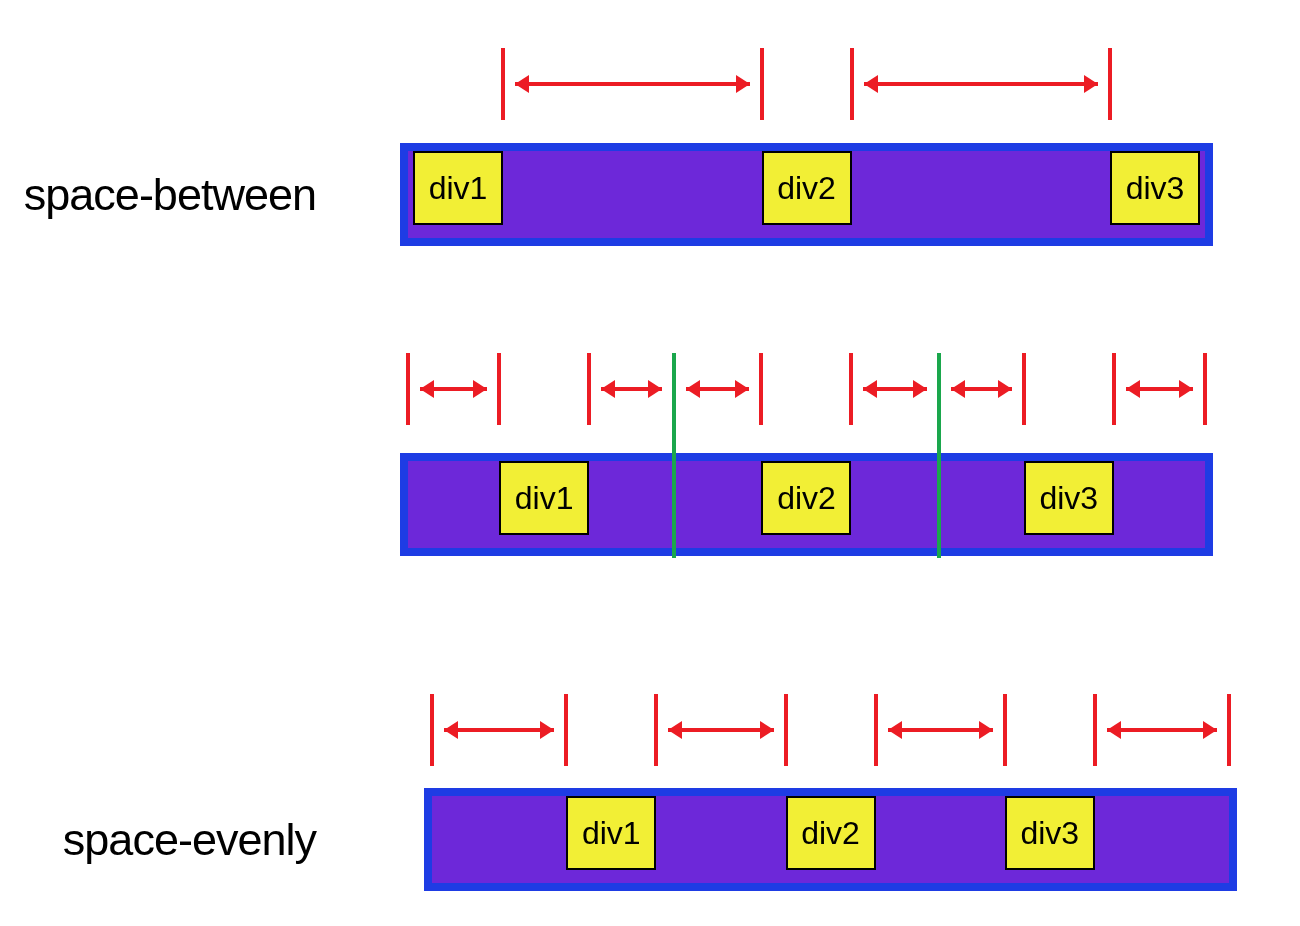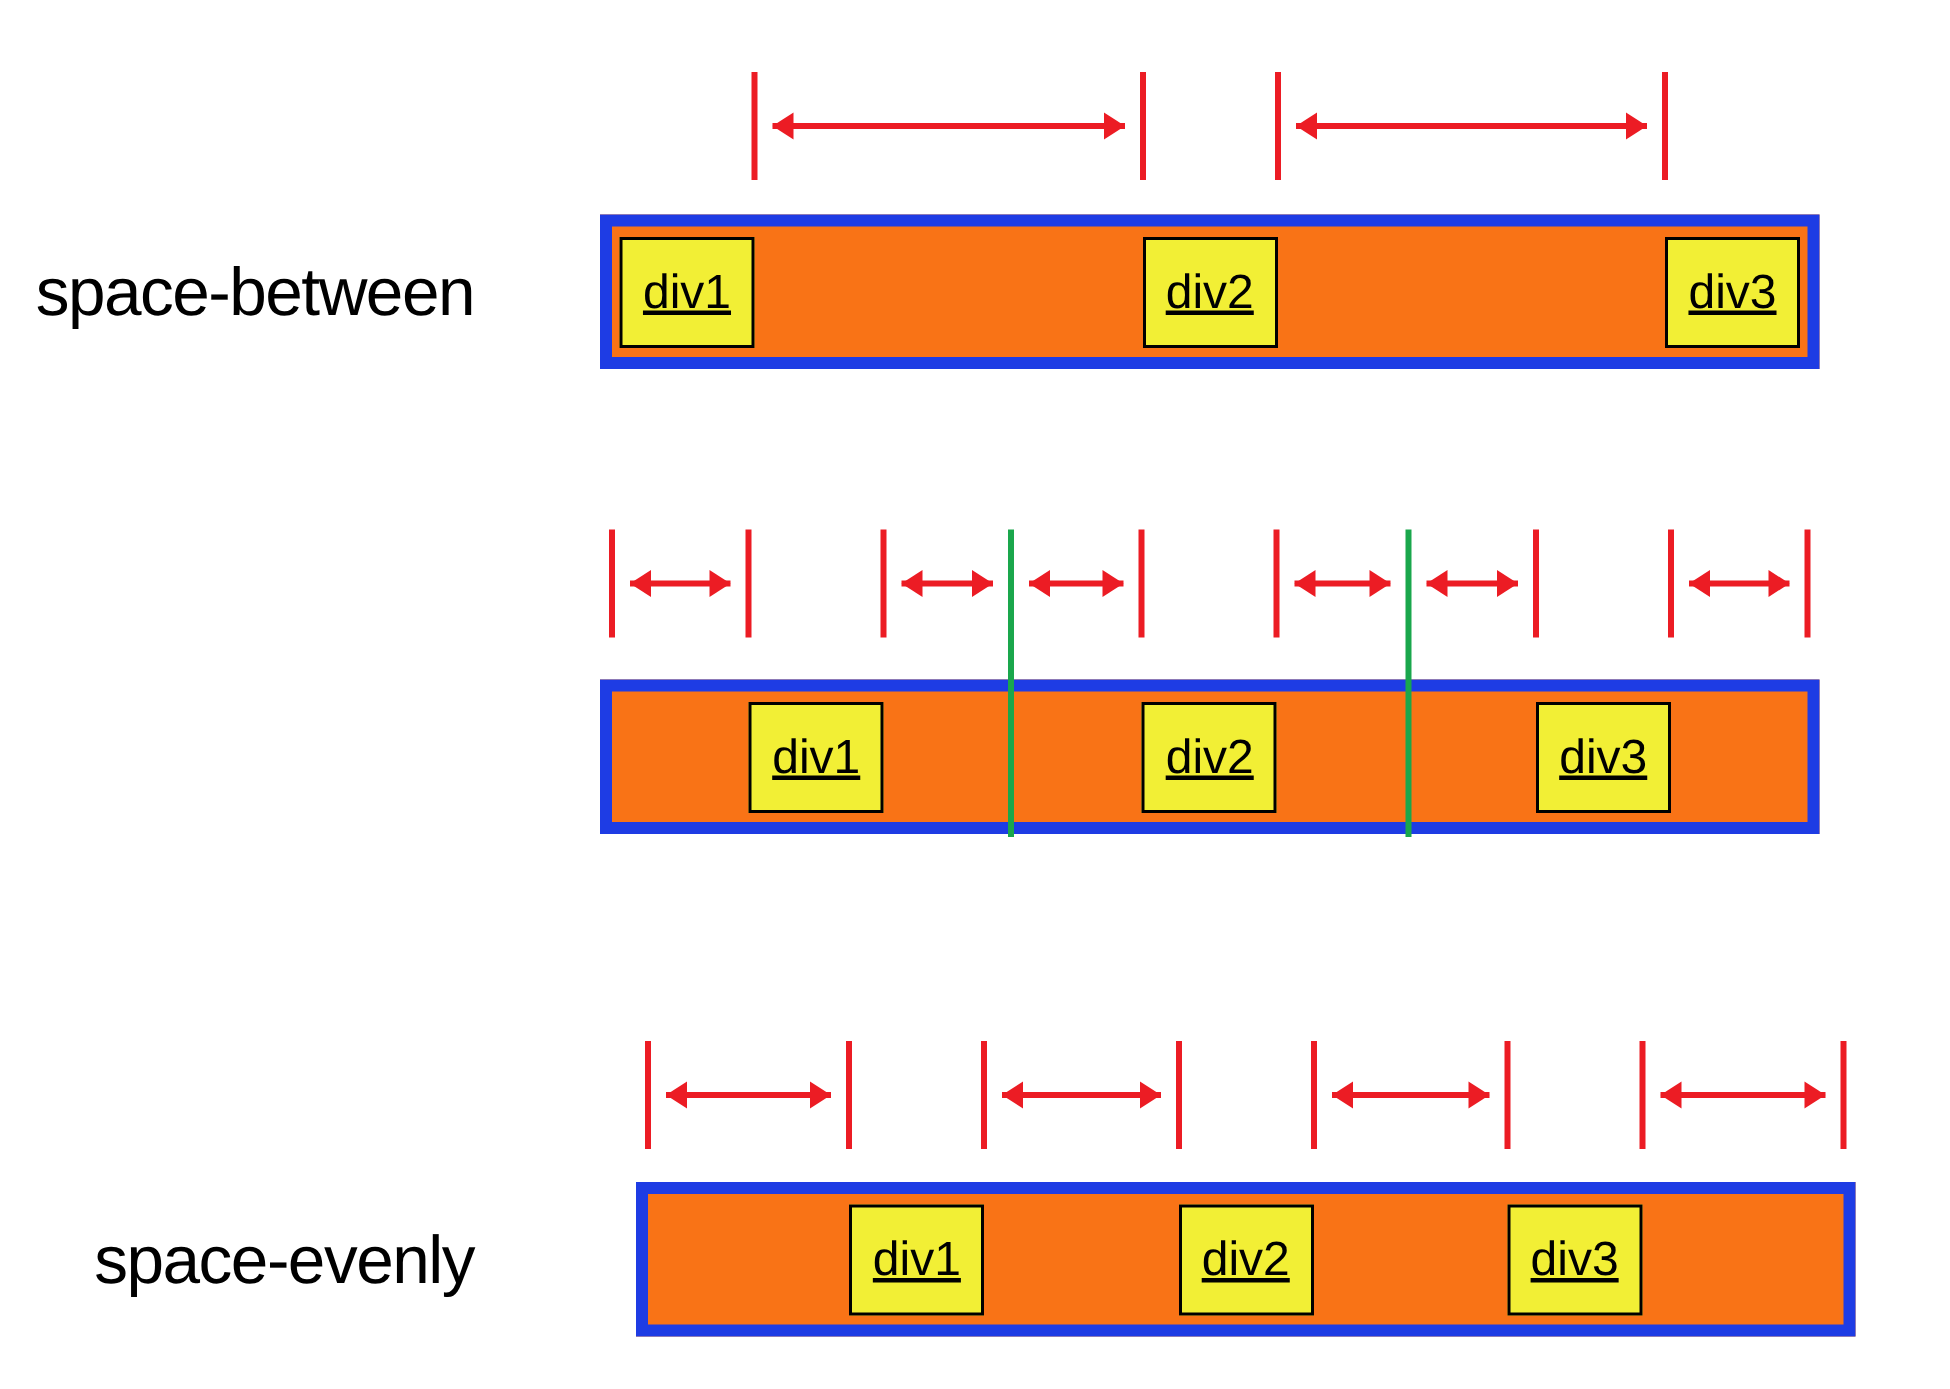--- a/index.html
+++ b/index.html
@@ -4,43 +4,43 @@
 <title>Diagram</title>
 <style>
   html,body{margin:0;padding:0;background:#ffffff;}
   #canvas{
     position:relative;
     width:1300px;height:926px;
     background:#ffffff;
     overflow:hidden;
     font-family:"Liberation Sans","DejaVu Sans",sans-serif;
   }
-  .row{position:absolute;left:0;width:1300px;text-decoration:underline;}
+  .row{position:absolute;left:0;width:1300px;}
   #row0{top:48px;}
   #row1{top:353px;}
   #row2{top:694px;padding-left:24px;}
 
   .label{
     position:absolute;left:0;width:316px;height:103px;
     display:flex;align-items:center;justify-content:flex-end;
     font-size:45px;color:#000;white-space:nowrap;
     letter-spacing:-1px;
   }
   #row0 .label{top:95px;}
   #row1 .label{top:100px;}
   #row2 .label{top:94px;}
 
   .band{position:relative;height:72px;width:1300px;overflow:visible;}
 
   .flexbox{
     width:813px;height:103px;margin-left:400px;
     box-sizing:border-box;
     border:8px solid var(--blue,#1e3ce4);
-    background:#f97316;
-    display:flex;align-items:center;
+    background:#6d28d9;
+    display:flex;align-items:flex-start;
     padding:0 5px;
   }
   #row0 .flexbox{margin-top:23px;}
   #row1 .flexbox{margin-top:28px;}
   #row2 .flexbox{margin-top:22px;}
 
   .item{
     box-sizing:border-box;
     width:90px;height:74px;
     background:var(--yellow,#f2ef35);

